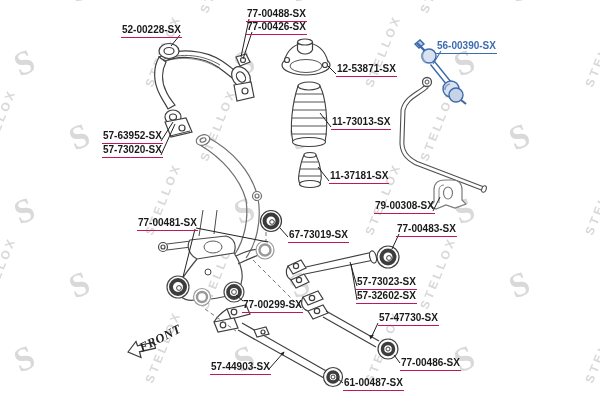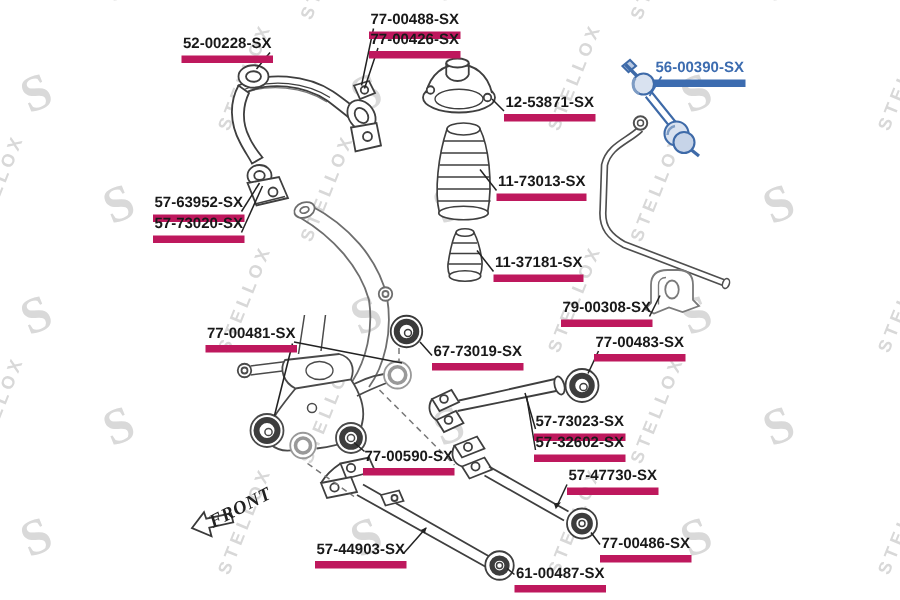--- a/index.html
+++ b/index.html
@@ -5,21 +5,21 @@
   html,body{margin:0;padding:0;}
   .stage{position:relative;width:600px;height:400px;background:#ffffff;overflow:hidden;
          font-family:"Liberation Sans",sans-serif;}
   .wm{position:absolute;inset:0;overflow:hidden;z-index:0;}
   .wm-text{position:absolute;font:700 12px "Liberation Sans",sans-serif;letter-spacing:3px;
            color:#d8d8d8;transform:rotate(-68deg);white-space:nowrap;}
   .wm-logo{position:absolute;font:700 34px "Liberation Serif",serif;color:#d9d9d9;
            transform:rotate(-22deg);}
   svg.diagram{position:absolute;left:0;top:0;z-index:1;}
   .lbl{position:absolute;z-index:2;font:700 10px/1.15 "Liberation Sans",sans-serif;
-       color:#191919;border-bottom:5px solid #be185d;padding:0 1px 1px 1px;
+       color:#191919;border-bottom:1px solid #be185d;padding:0 1px 1px 1px;
        letter-spacing:0;white-space:nowrap;cursor:pointer;background:transparent;}
   .lbl.hl{color:#3c6cb0;border-color:#3c6cb0;}
 </style>
 </head>
 <body>
 
 <div class="stage">
 
   <div class="wm">
       <div class="wm-text" style="left: -40px; top: -30px;">STELLOX</div>
@@ -269,20 +269,20 @@
   <div class="lbl" style="left:336px;top:63px">12-53871-SX</div>
   <div class="lbl hl" style="left:436px;top:40px">56-00390-SX</div>
   <div class="lbl" style="left:331px;top:116px">11-73013-SX</div>
   <div class="lbl" style="left:329px;top:170px">11-37181-SX</div>
   <div class="lbl" style="left:102px;top:130px">57-63952-SX</div>
   <div class="lbl" style="left:102px;top:144px">57-73020-SX</div>
   <div class="lbl" style="left:374px;top:200px">79-00308-SX</div>
   <div class="lbl" style="left:396px;top:223px">77-00483-SX</div>
   <div class="lbl" style="left:137px;top:217px">77-00481-SX</div>
   <div class="lbl" style="left:288px;top:229px">67-73019-SX</div>
-  <div class="lbl" style="left:242px;top:299px">77-00590-SX</div>
+  <div class="lbl" style="left:242px;top:299px">77-00299-SX</div>
   <div class="lbl" style="left:356px;top:276px">57-73023-SX</div>
   <div class="lbl" style="left:356px;top:290px">57-32602-SX</div>
   <div class="lbl" style="left:378px;top:312px">57-47730-SX</div>
   <div class="lbl" style="left:400px;top:357px">77-00486-SX</div>
   <div class="lbl" style="left:343px;top:377px">61-00487-SX</div>
   <div class="lbl" style="left:210px;top:361px">57-44903-SX</div>
 </div>
 
 </body></html>

